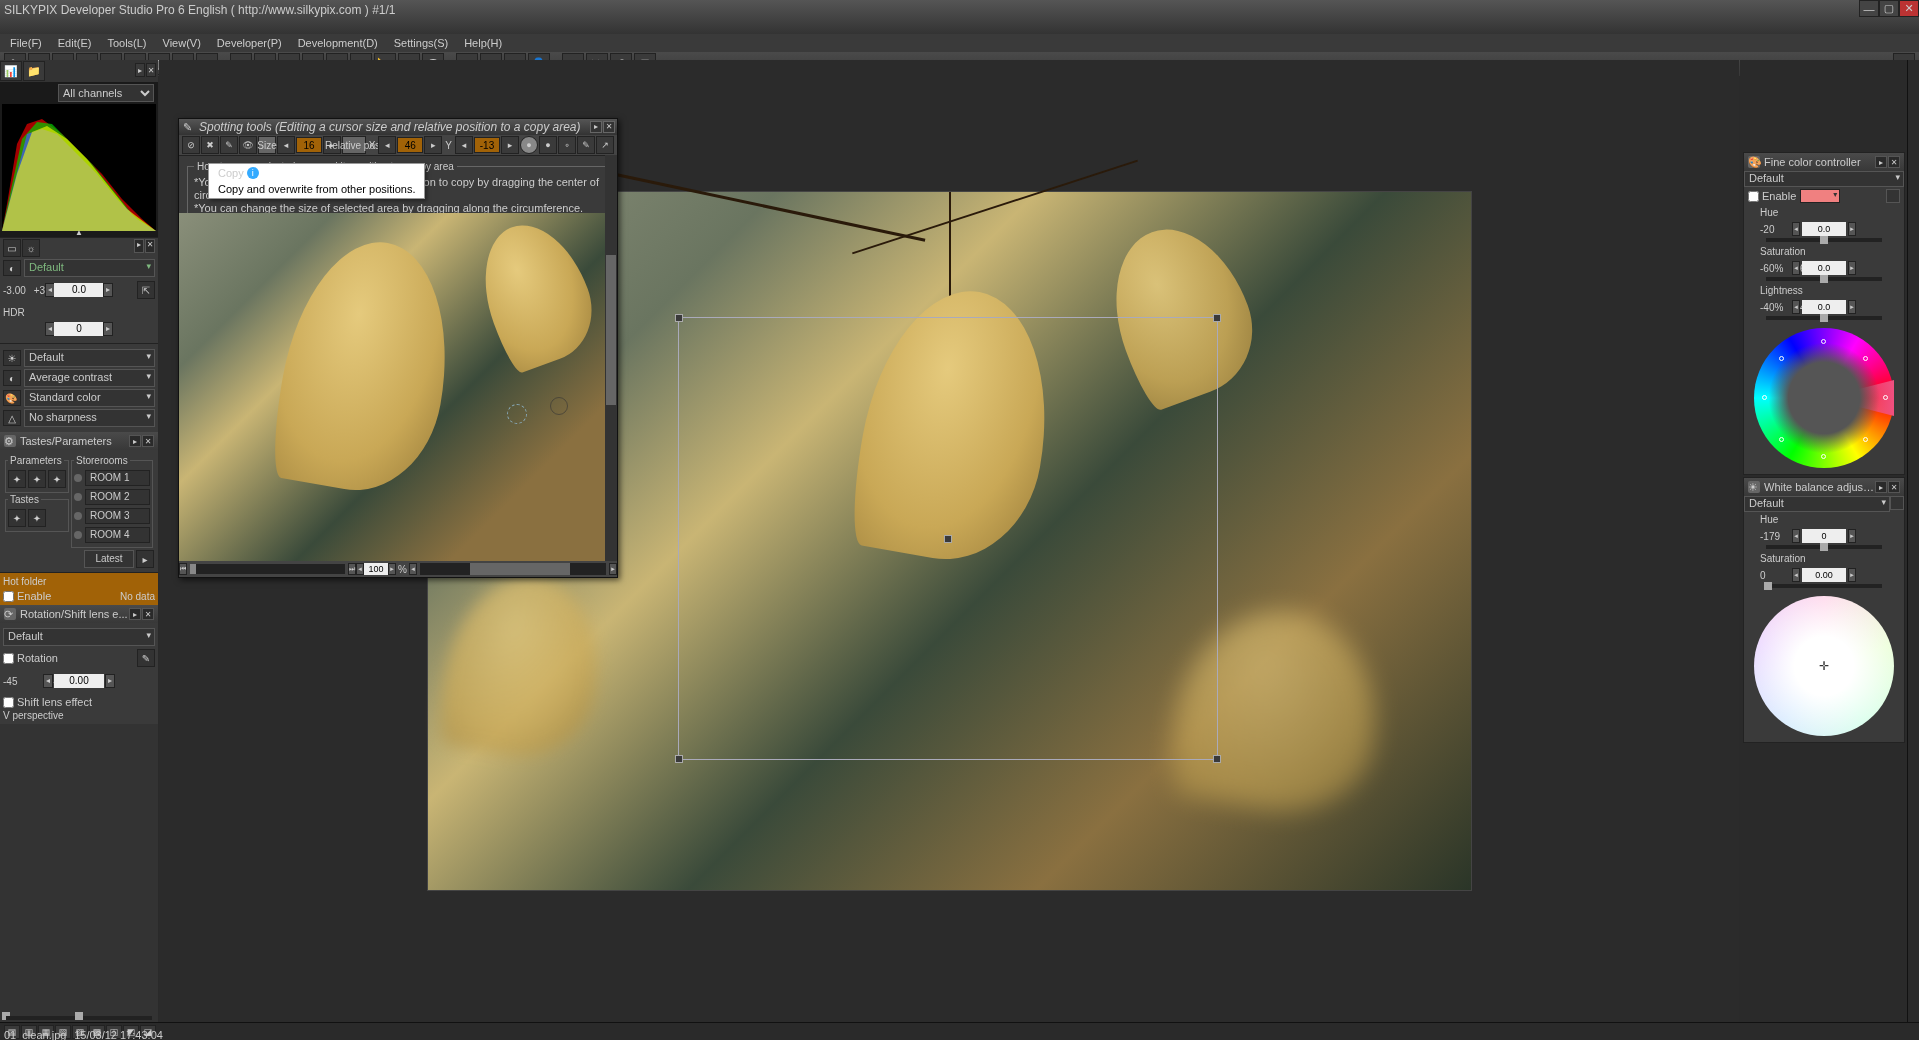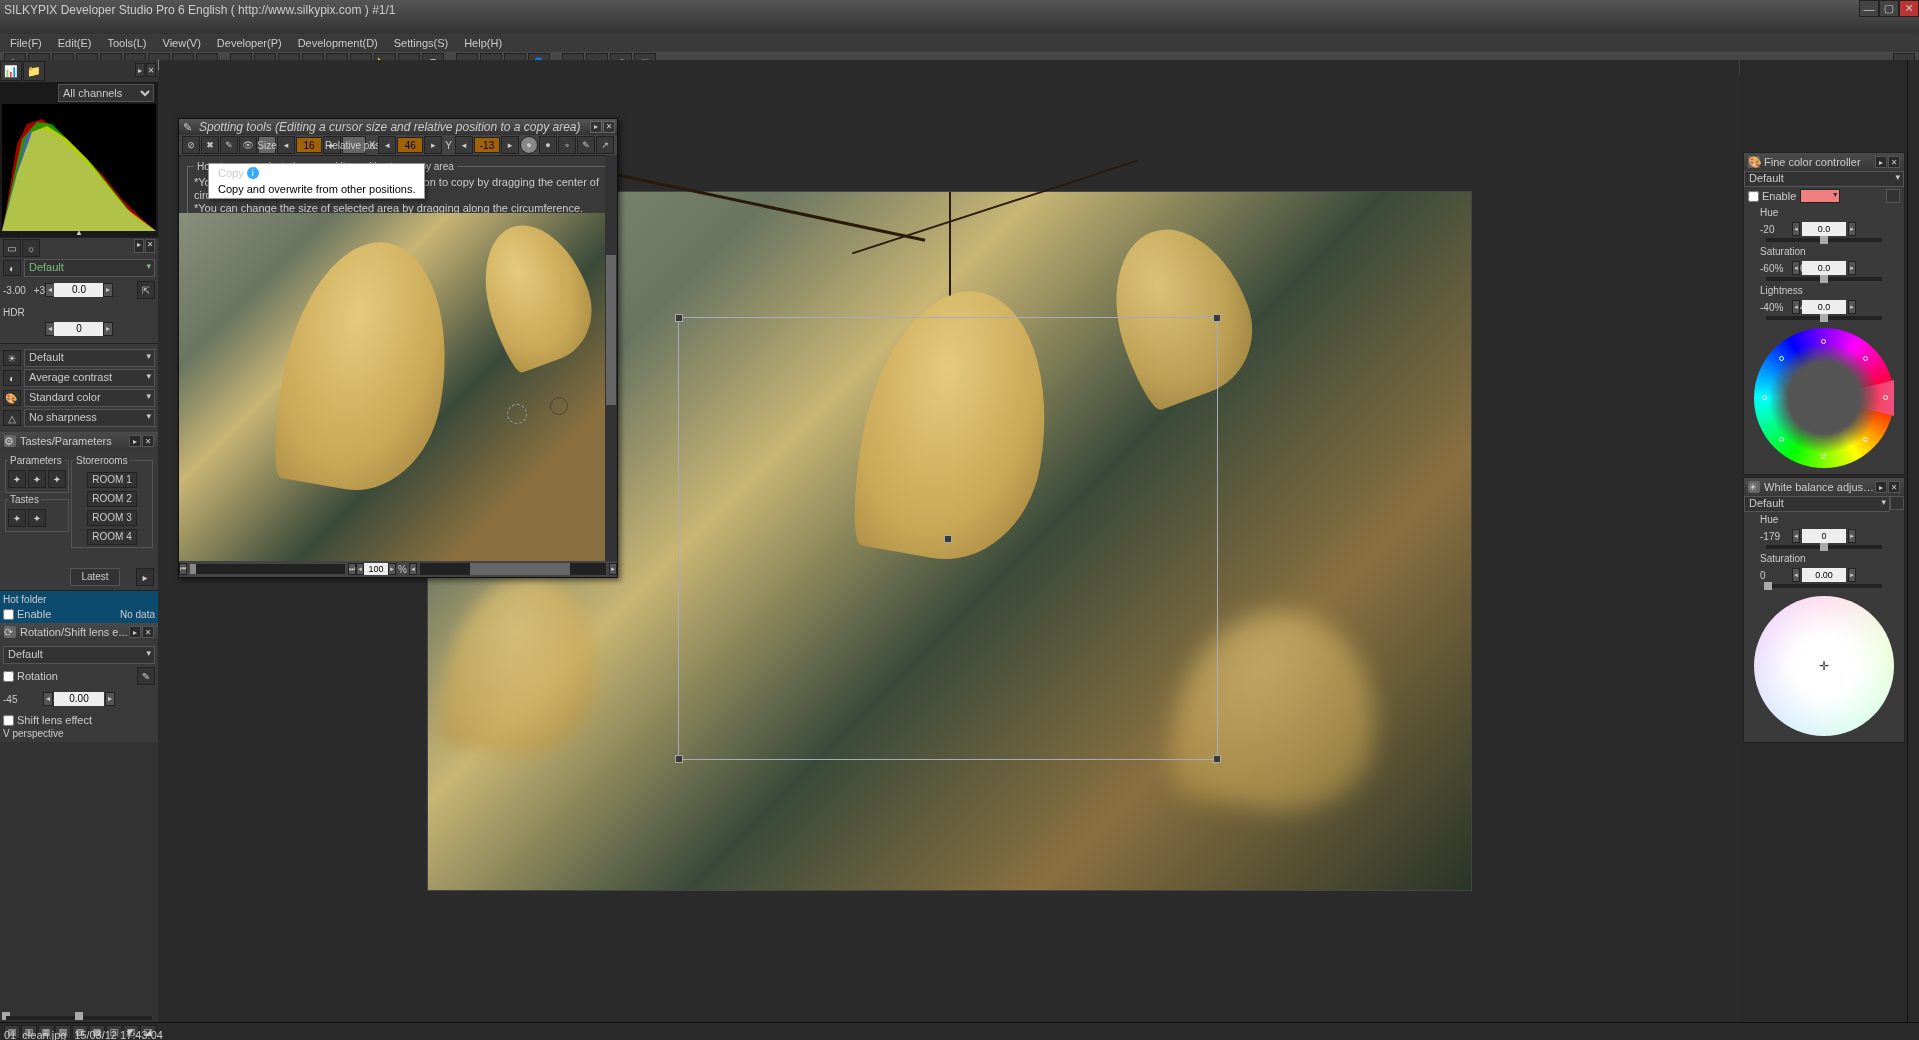--- a/index.html
+++ b/index.html
@@ -40,26 +40,26 @@
 .slider-track { position:absolute; left:6px; right:6px; bottom:2px; height:4px; background:#222; }
 .slider-thumb { position:absolute; bottom:0; width:8px; height:8px; background:#aaa; transform:translateX(-50%); }
 .spin-btns { position:absolute; display:flex; }
 .spin-btns span { width:10px; height:14px; background:#555; border:1px solid #222; font-size:8px; text-align:center; line-height:12px; cursor:pointer; }
 .tastes-section { background:#3a3a3a; padding:4px; }
 .tastes-row { display:flex;}
 .tastes-row fieldset { border:1px solid #555; padding:2px; margin:1px;}
 .tastes-row fieldset legend { font-size:10px; padding:0 2px;}
 .ticon-row { display:flex; gap:2px; margin:2px 0;}
 .ticon { width:18px; height:18px; background:#333; border:1px solid #222; cursor:pointer; display:flex; align-items:center; justify-content:center; font-size:10px;}
-.room-btn { display:flex; align-items:center; height:18px; margin:1px 0; gap:3px;flex-direction:column;}
+.room-btn { display:flex; align-items:center; height:18px; margin:1px 0; gap:3px;}
 .room-btn .rbull { width:8px; height:8px; border-radius:50%; background:#666;}
 .room-btn .rlbl { flex:1; height:16px; background:#333; border:1px solid #222; padding:0 4px; font-size:10px; line-height:14px; cursor:pointer;}
-.latest-btn { display:flex; justify-content:space-between; margin-top:20px;}
+.latest-btn { display:flex; justify-content:flex-end; margin-top:2px;}
 .latest-btn .lbtn { width:50px; height:18px; background:#333; border:1px solid #555; text-align:center; font-size:10px; line-height:16px; cursor:pointer; margin-right:2px;}
-.hotfolder { padding:3px; background:#0c4a6e;}
+.hotfolder { padding:3px; background:#a16207;}
 .hot-label { font-size:10px; margin-bottom:3px;}
 .hot-row { display:flex; gap:6px; align-items: center;}
 .checkbox-label{ display:flex; align-items:center; gap:3px; font-size:10px;}
 .checkbox-label input{ width:11px; height:11px;}
 .canvas-area { position: absolute; left: 159px; right: 180px; top: 60px; bottom: 18px; background: #2b2b2b; display:flex; align-items:center; justify-content:center; overflow:hidden;}
 .main-image { width: 1045px; height: 700px; background: linear-gradient(135deg, #8a8f7a 0%, #6a7560 20%, #c9b574 35%, #3a4a3a 55%, #8a7040 75%, #2a3528 100%); position: relative; border:1px solid #444;}
 .leaf { position:absolute; background: radial-gradient(ellipse at 40% 30%, #e5ca7d, #c9a856 60%, #9a7d3a); border-radius: 50% 50% 50% 10% / 60% 60% 40% 40%; transform: rotate(10deg);}
 .branch { position:absolute; background:#2a1a0a; }
 .crop-rect { position:absolute; left:250px; top:125px; width:540px; height:443px; border:1px solid #aab; pointer-events:none;}
 .crop-handle { position:absolute; width:8px; height:8px; background:#3a3a3a; border:1px solid #aaa; }

